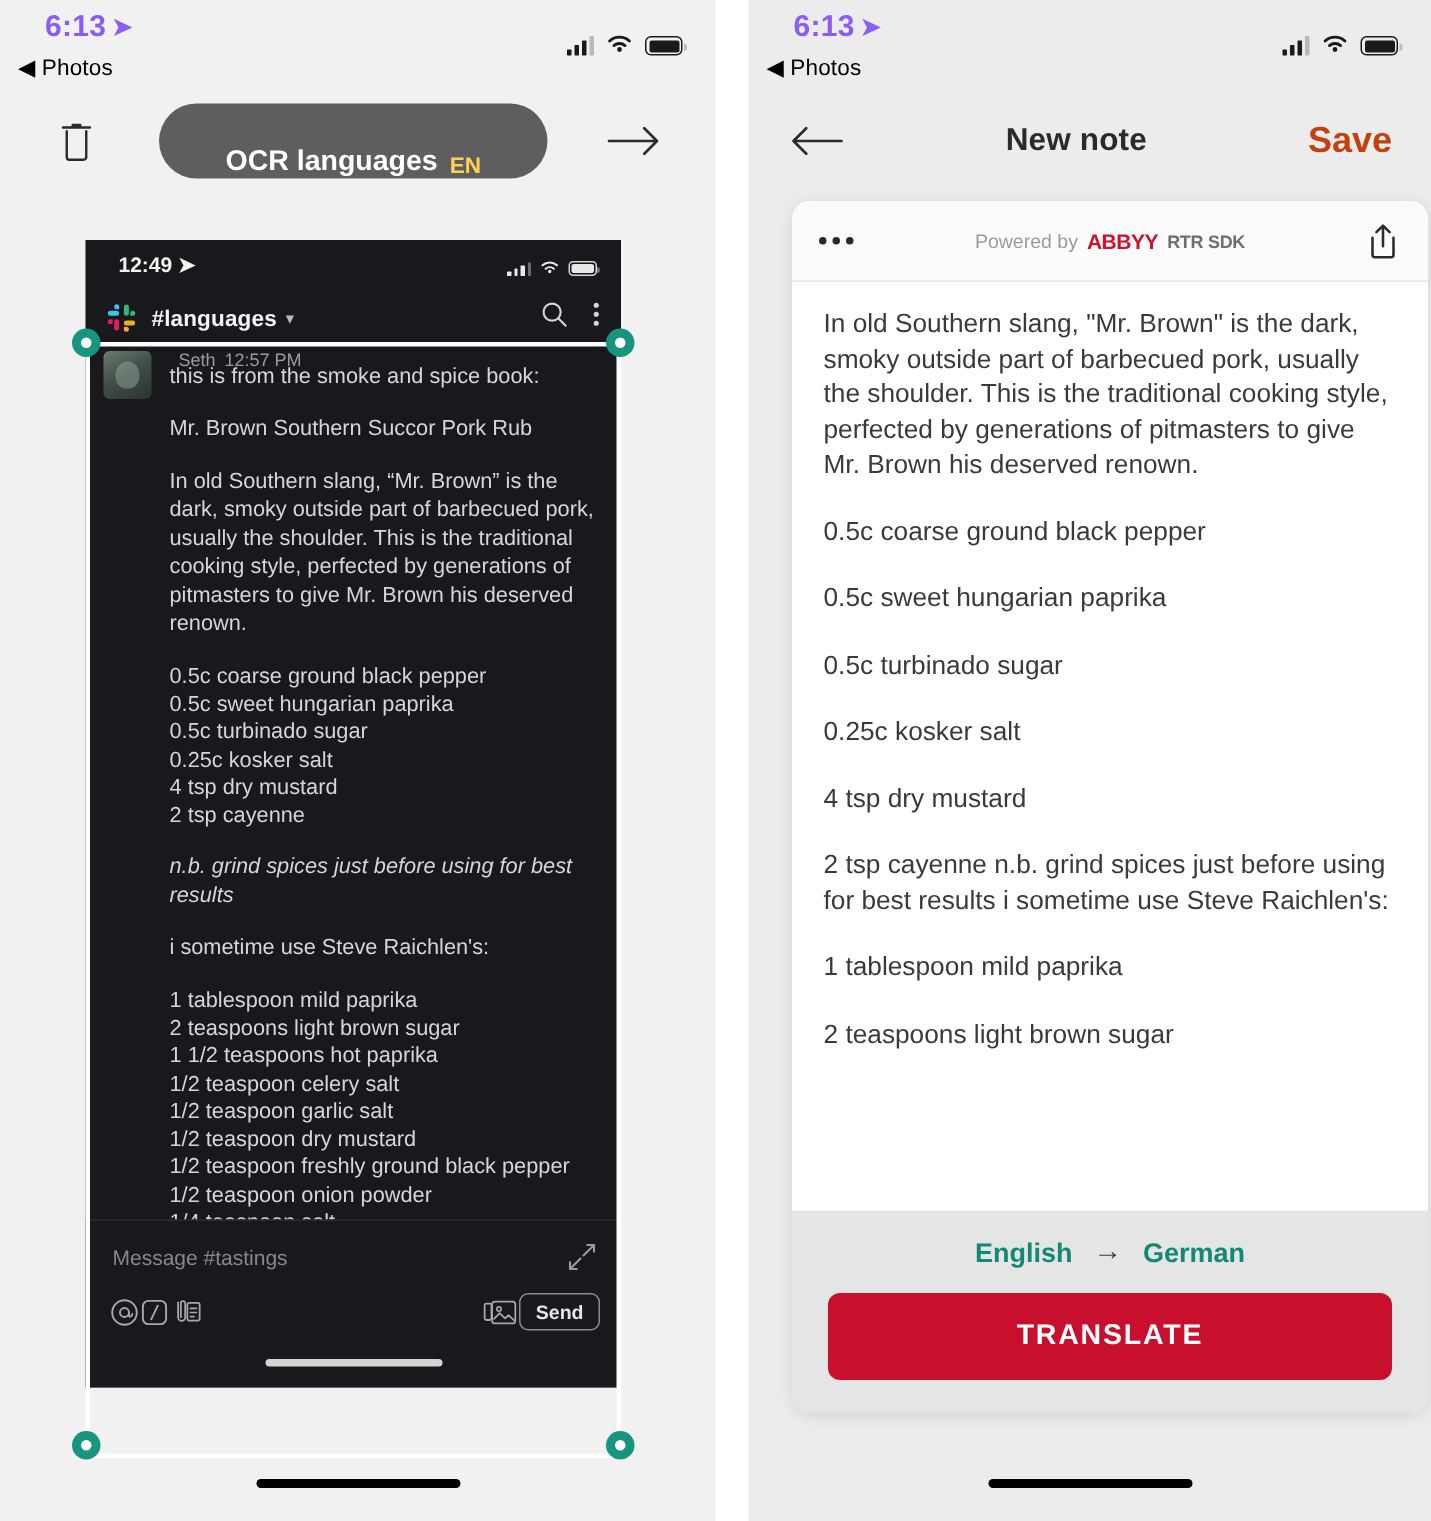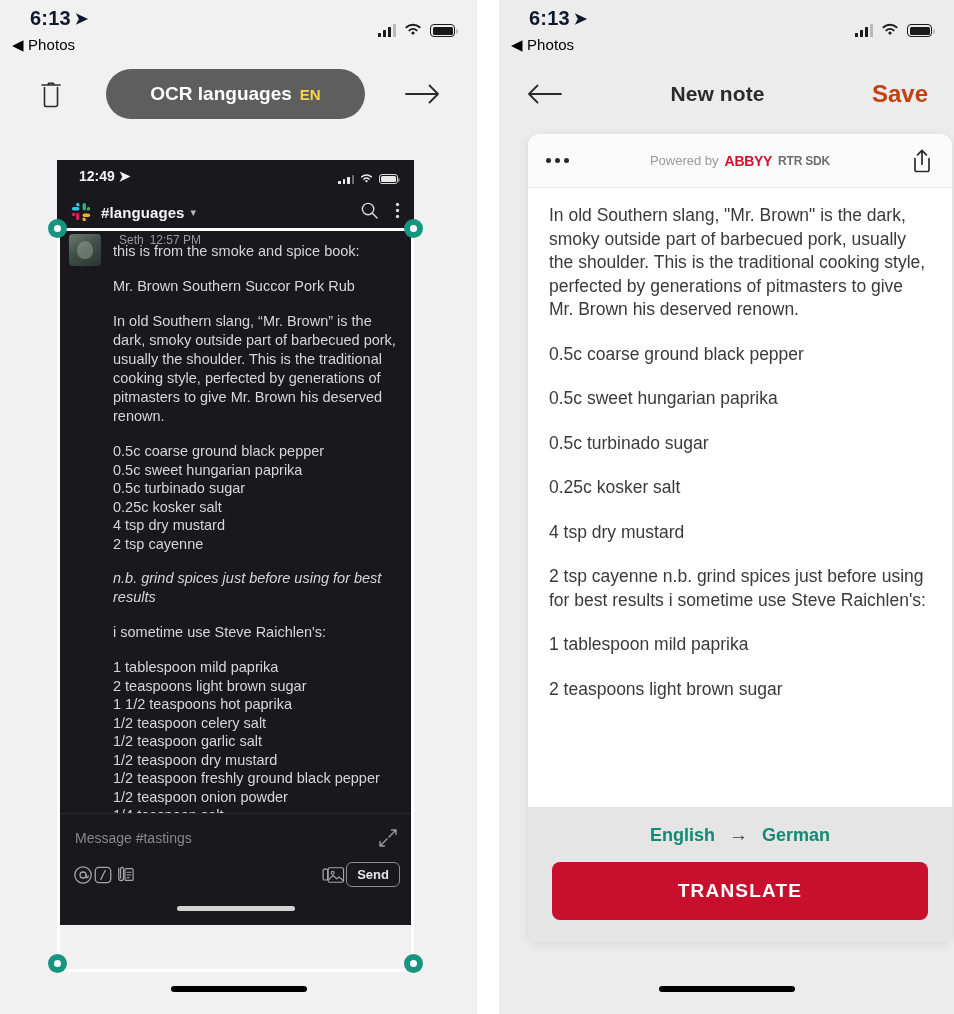--- a/index.html
+++ b/index.html
@@ -16,21 +16,21 @@
   .panel-left  { width: 477px; background: #f1f1f1; }
   .panel-gap   { width: 22px; background: #ffffff; }
   .panel-right { width: 455px; background: #ececec; }
 
   
   .statusbar {
     position: relative; height: 58px;
   }
   .sb-time {
     position: absolute; left: 30px; top: 7px;
-    font-size: 20px; font-weight: bold; color: #0f172a;
+    font-size: 20px; font-weight: bold; color: #8b5cf6;
     letter-spacing: .2px;
   }
   .sb-loc { display: inline-block; margin-left: 4px; font-size: 16px; transform: translateY(-1px); }
   .sb-back {
     position: absolute; left: 12px; top: 36px;
     font-size: 15px; color: #000; letter-spacing: .1px;
   }
   .sb-right {
     position: absolute; right: 22px; top: 22px;
     display: flex; align-items: flex-end; gap: 7px;
@@ -54,21 +54,21 @@
   
   .ocr-toolbar {
     position: relative; height: 72px;
     display: flex; align-items: center; justify-content: space-between;
     padding: 0 34px;
   }
   .trash-btn { width: 34px; height: 38px; display:flex; align-items:center; justify-content:center; cursor:pointer; }
   .ocr-pill {
     background: #5e5e5e; color: #ffffff;
     border-radius: 30px; height: 50px;
-    display: flex; align-items: center; justify-content: center; gap: 8px;
+    display: flex; align-items: flex-end; justify-content: center; gap: 8px;
     padding: 0 44px; font-size: 19px; font-weight: bold; cursor: pointer;
   }
   .ocr-pill .lang { color: #ffd34d; font-size: 15px; font-weight: bold; }
   .arrow-btn { width: 40px; height: 30px; display:flex; align-items:center; justify-content:center; cursor:pointer; }
 
   
   .shot-wrap { position: absolute; left: 57px; top: 160px; width: 357px; height: 765px; }
   .shot {
     position: absolute; inset: 0;
     background: #19191d; overflow: hidden;

